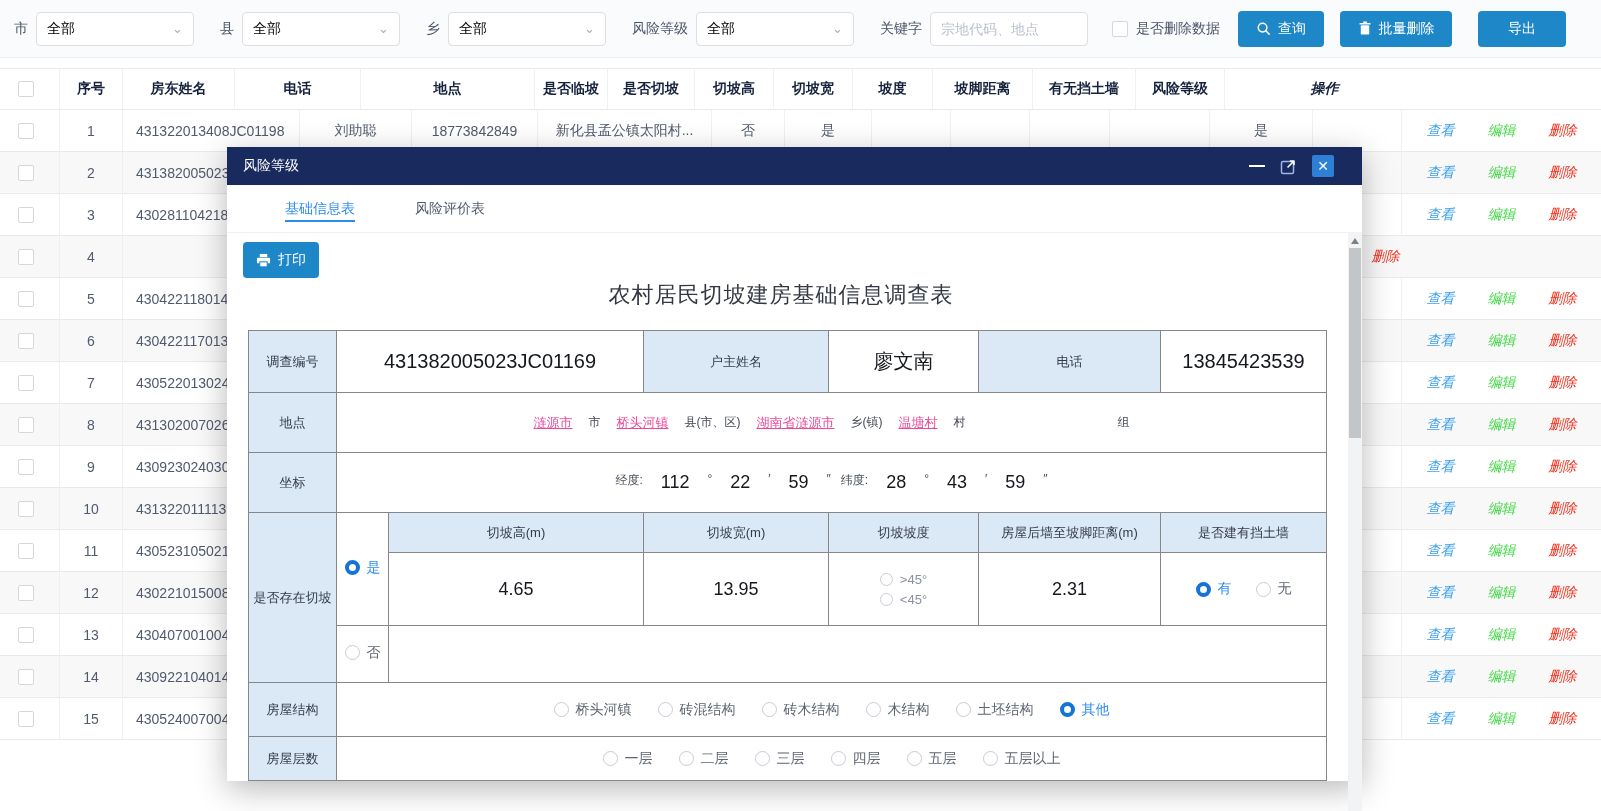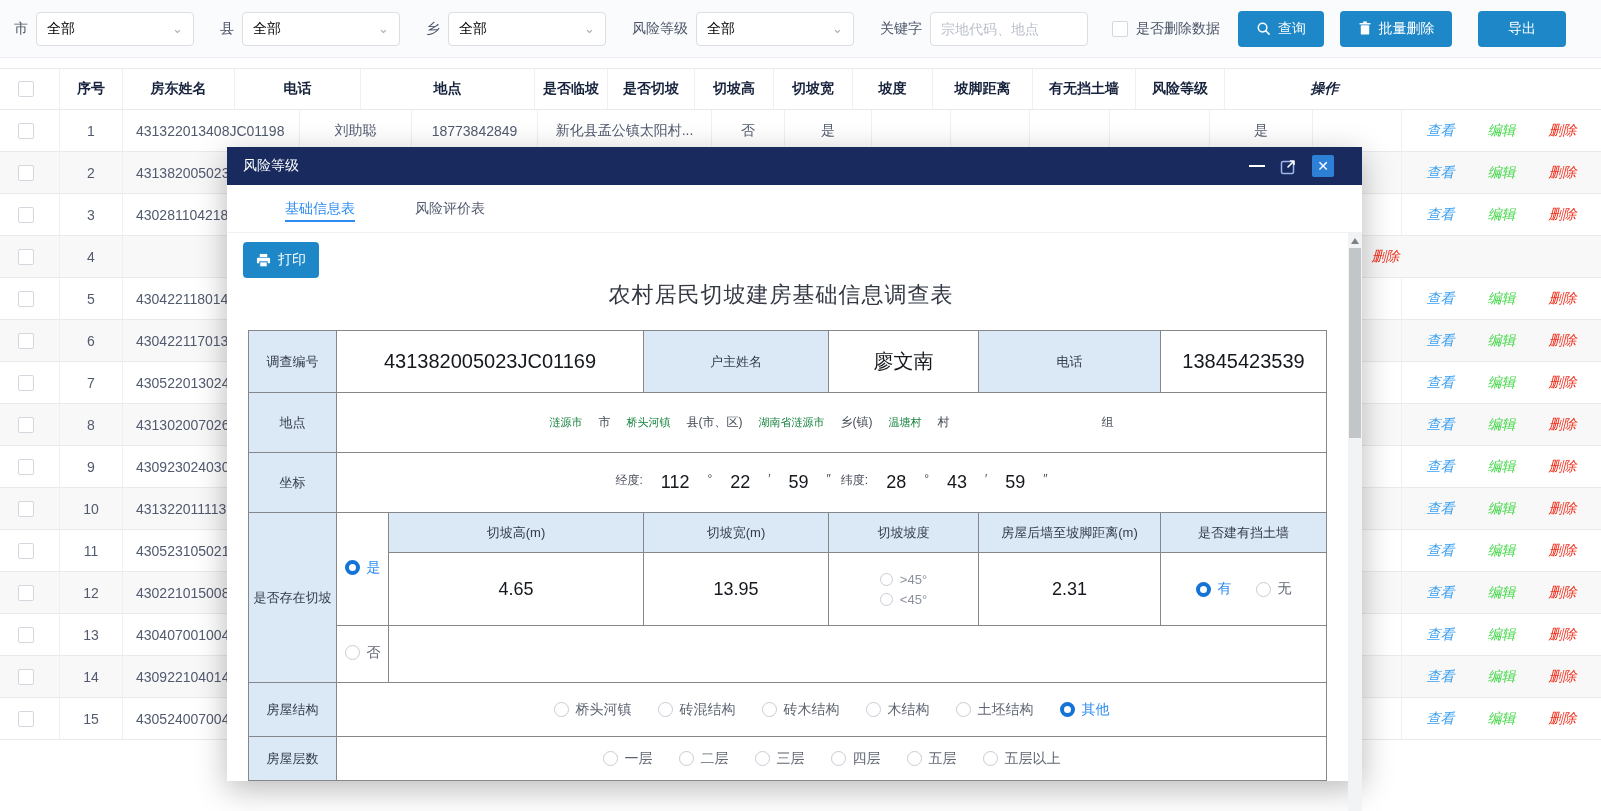--- a/index.html
+++ b/index.html
@@ -55,21 +55,21 @@
 .print-btn { position:absolute; left:16px; top:9px; width:76px; height:36px; }
 .form-title { position:absolute; top:47px; left:0; width:1108px; text-align:center; font-size:22px; color:#333843; letter-spacing:1px; }
 
 
 .formtbl { position:absolute; left:21px; top:97px; width:1078px; border-collapse:collapse; table-layout:fixed; }
 .formtbl td { border:1px solid #85878b; overflow:hidden; padding:0; vertical-align:middle; }
 .hd { background:var(--form-header-bg,#dbe8f6); font-size:13px; color:#333b49; text-align:center; }
 .bigval { font-size:20px; color:#15181d; text-align:center; }
 .midval { font-size:18px; color:#15181d; text-align:center; }
 .loc-row { display:flex; align-items:center; justify-content:center; gap:16px; }
-.loc-val { font-size:11px; color:#15803d; }
+.loc-val { font-size:13px; color:#ec4899;text-decoration:underline; }
 .loc-suf { font-size:12px; color:#454b56; }
 .coord-row { display:flex; align-items:flex-start; justify-content:center; gap:18px; }
 .coord-num { font-size:18px; color:#15181d; }
 .coord-sym, .coord-lab { font-size:12px; color:#454b56; }
 .center-row { display:flex; align-items:center; justify-content:center; gap:26px; height:100%; }
 .radio { display:inline-flex; align-items:center; gap:7px; font-size:14px; color:#5f6672; cursor:pointer; white-space:nowrap; }
 .rdot { width:15px; height:15px; border:1px solid #c9ccd4; border-radius:50%; background:#fff; flex:none; }
 .radio.sel { color:#2d8cf0; }
 .radio.sel .rdot { border:4.5px solid #1473d6; }
 .angle-group { display:inline-flex; flex-direction:column; gap:5px; align-items:flex-start; }

